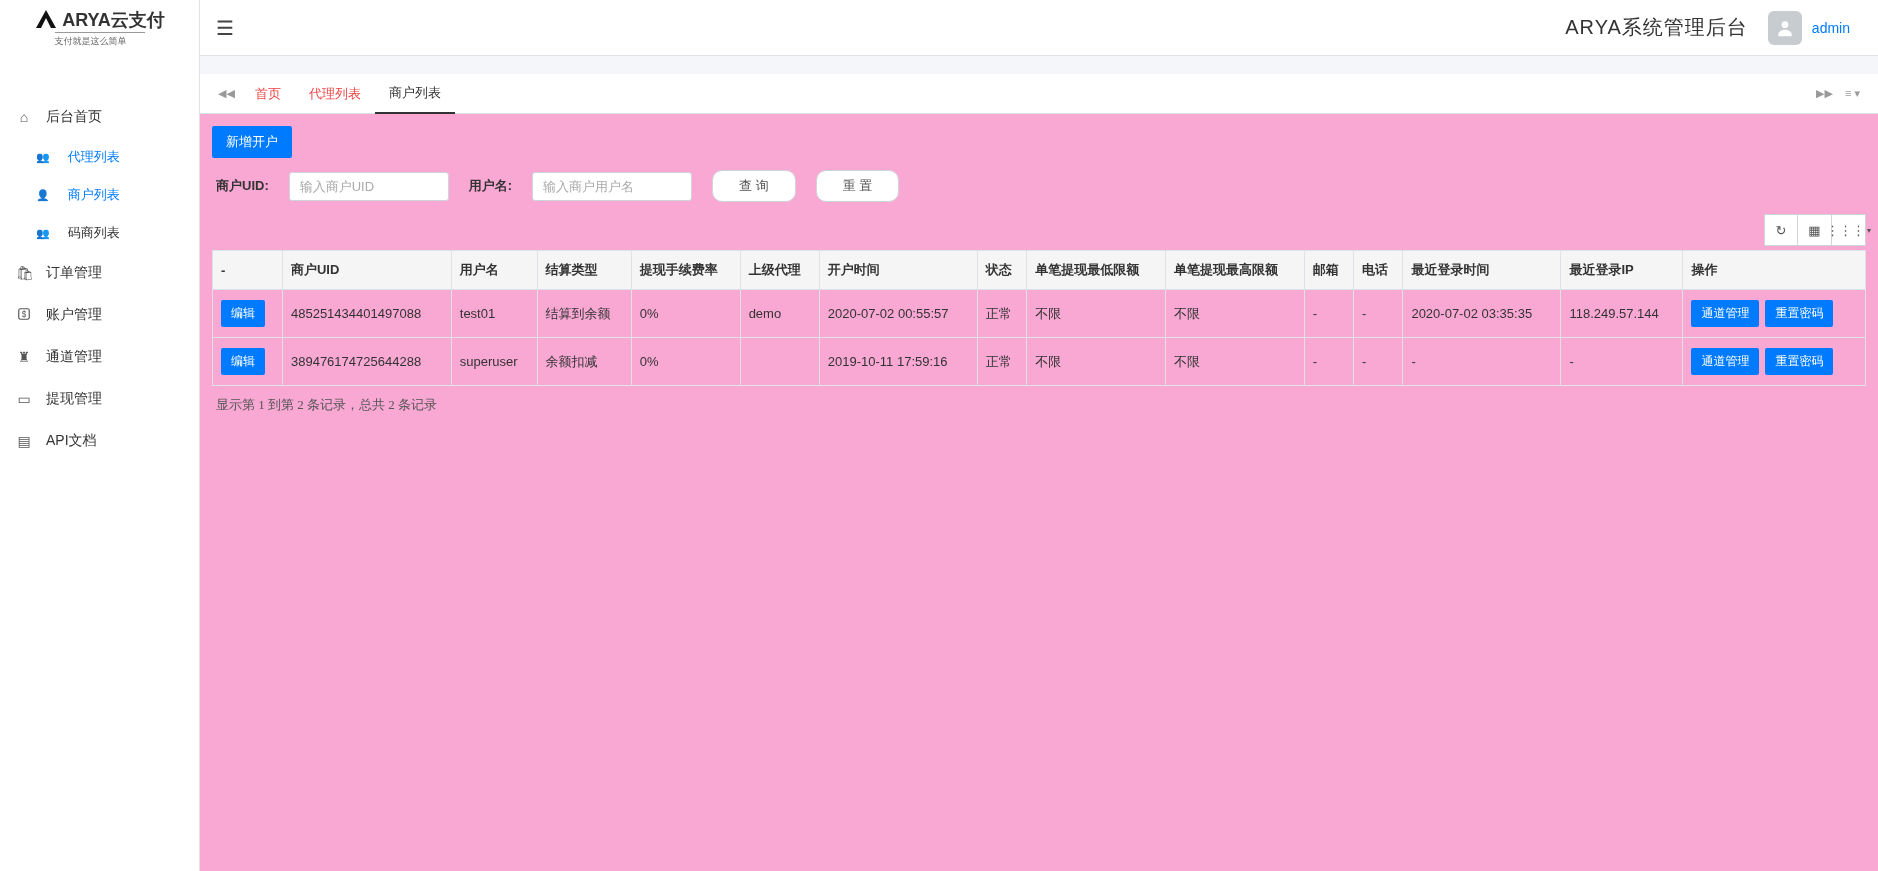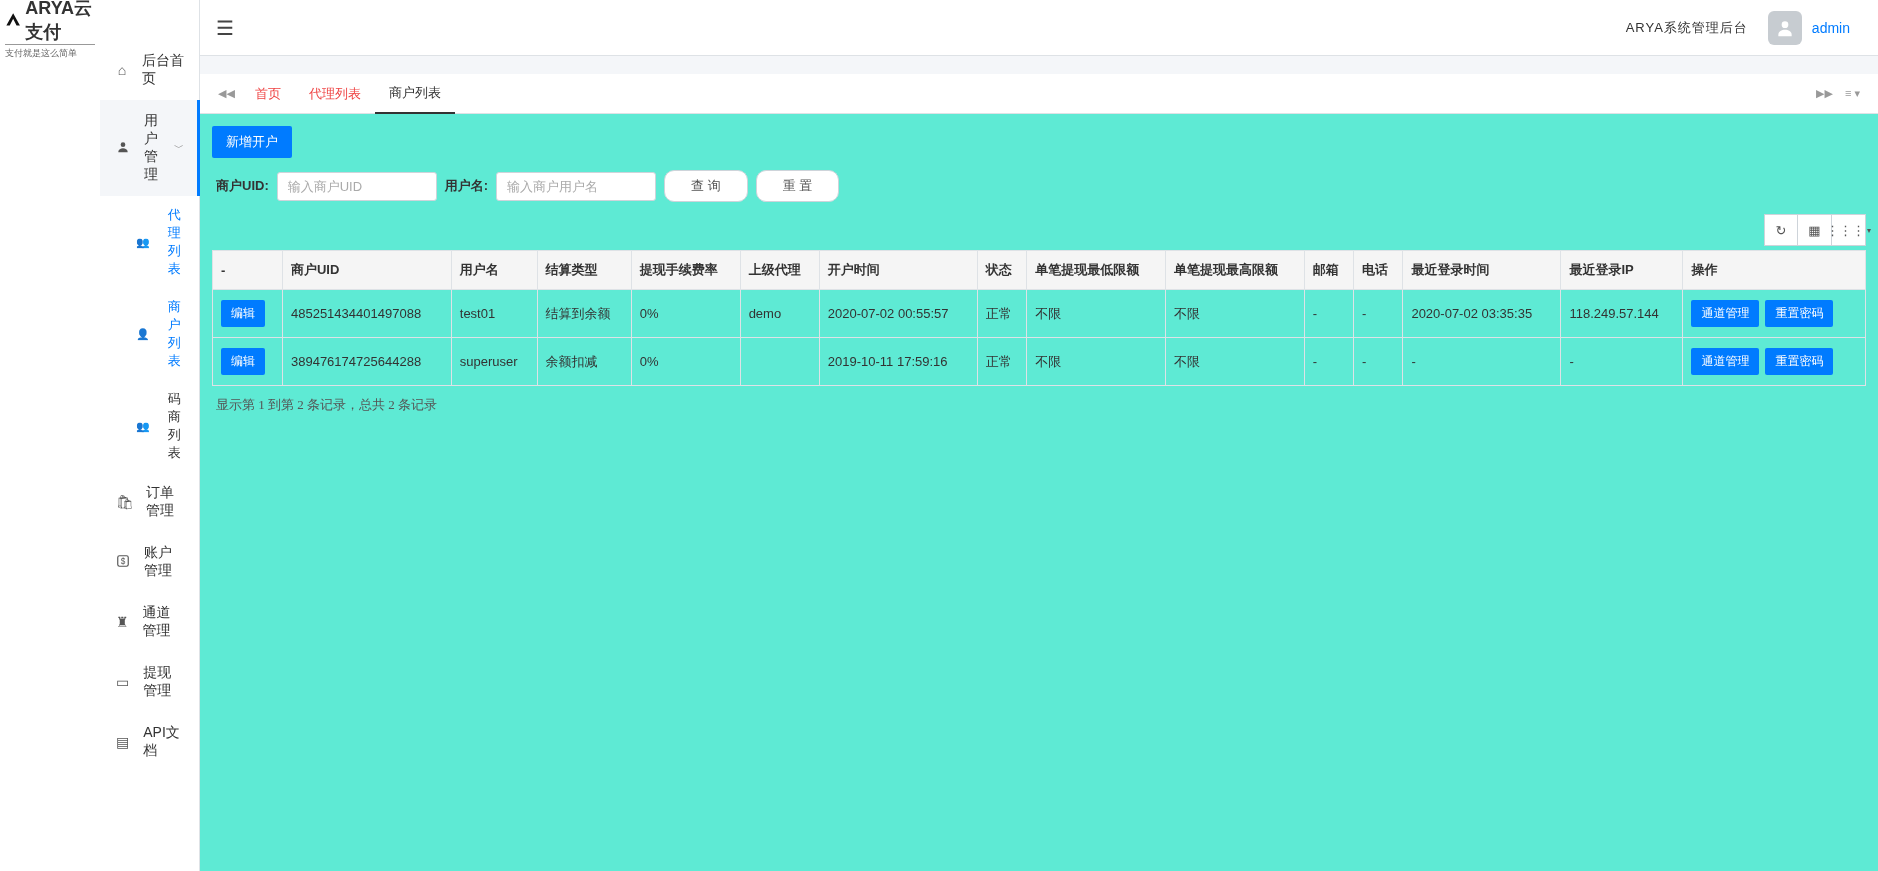--- a/index.html
+++ b/index.html
@@ -1,20 +1,20 @@
 <!DOCTYPE html>
 <html><head>
 <meta charset="utf-8">
 <style>
   * { box-sizing: border-box; margin: 0; padding: 0; }
   body { font-family: "Microsoft YaHei", Arial, sans-serif; font-size: 14px; color: #333; background: #f4f6f9; }
   
   
   .app { display: flex; height: 100vh; }
-  .sidebar { width: 200px; background: #fff; border-right: 1px solid #dee2e6; display: flex; flex-direction: row; }
+  .sidebar { width: 200px; background: #fff; border-right: 1px solid #dee2e6; display: flex; flex-direction: column; }
   .main { flex: 1; display: flex; flex-direction: column; background: #fff; overflow: hidden; }
   
   
   .logo-wrap { height: 56px; display: flex; align-items: center; justify-content: center; padding: 5px; }
   .logo-text { font-weight: bold; font-size: 18px; display: flex; align-items: center; gap: 4px; }
   .logo-svg { width: 24px; height: 24px; }
   .logo-sub { font-size: 9px; color: #666; text-align: left; border-top: 1px solid #999; padding-top: 2px; width: 90px; margin: 0 auto; }
   
   
   .nav { flex: 1; padding-top: 40px; }
@@ -29,44 +29,44 @@
   .nav-sub .sub-icon { font-size: 11px; margin-right: 4px; }
   
   
   .side-footer { padding: 14px 16px; font-size: 13px; border-top: 1px solid #eee; color: #666; line-height: 1.6; }
   .side-footer a { color: #007bff; text-decoration: none; }
   
   
   .topbar { height: 56px; display: flex; align-items: center; padding: 0 16px; border-bottom: 1px solid #dee2e6; background: #fff; }
   .hamburger { cursor: pointer; font-size: 20px; color: #444; }
   .topbar-spacer { flex: 1; }
-  .topbar-title { font-size: 13px; font-weight: 400; color: #333; margin-right: 10px; letter-spacing: 1px; }
+  .topbar-title { font-size: 20px; font-weight: 400; color: #333; margin-right: 10px; letter-spacing: 1px; }
   .avatar { width: 34px; height: 34px; border-radius: 6px; background: #c7ccd1; display: flex; align-items: center; justify-content: center; margin: 0 10px; }
   .avatar svg { width: 20px; height: 20px; fill: #fff; }
   .user-link { color: #007bff; text-decoration: none; margin-right: 12px; }
   
   .gap-strip { height: 18px; background: #f4f6f9; }
   
   
   .tabs-row { display: flex; align-items: center; padding: 0 12px; border-bottom: 1px solid #dee2e6; background: #fff; height: 40px; font-size: 13px; }
   .tabs-row .tab-ctrl { color: #999; cursor: pointer; padding: 0 6px; font-size: 11px; }
   .tabs-row .tab { padding: 10px 14px; cursor: pointer; color: #ef4444; }
   .tabs-row .tab.active { border-bottom: 2px solid #333; color: #333; }
   .tabs-row .tabs-spacer { flex: 1; }
   .tabs-row .tab-right-ctrl { color: #999; cursor: pointer; padding: 0 6px; font-size: 11px; }
   
   
-  .content { padding: 12px; flex: 1; overflow: auto; background: #5eead4; }
+  .content { padding: 12px; flex: 1; overflow: auto; background: #f9a8d4; }
   
   .btn-primary { background: #007bff; color: #fff; border: none; padding: 7px 14px; cursor: pointer; font-size: 13px; border-radius: 2px; }
   .btn-primary.sm { padding: 5px 10px; font-size: 12px; }
   .btn-default { background: #fff; color: #555; border: 1px solid #ced4da; padding: 6px 26px; cursor: pointer; font-size: 13px; border-radius: 10px; }
   
   
-  .search-row { display: flex; align-items: center; gap: 8px; padding: 12px 4px; flex-wrap: wrap; }
+  .search-row { display: flex; align-items: center; gap: 20px; padding: 12px 4px; flex-wrap: wrap; }
   .search-row label { font-weight: bold; font-size: 13px; }
   .search-row input { border: 1px solid #ced4da; padding: 6px 10px; font-size: 13px; width: 160px; border-radius: 3px; }
   .search-row input::placeholder { color: #aaa; }
   
   
   .toolbar-right { display: flex; justify-content: flex-end; gap: 0; margin-bottom: 4px; }
   .toolbar-right .tbtn { border: 1px solid #ced4da; background: #fff; width: 34px; height: 32px; display: flex; align-items: center; justify-content: center; cursor: pointer; font-size: 13px; color: #555; }
   .toolbar-right .tbtn + .tbtn { border-left: none; }
   .toolbar-right .tbtn .caret-sm { font-size: 8px; margin-left: 2px; }
   
@@ -94,30 +94,20 @@
           <span>ARYA云支付</span>
         </div>
         <div class="logo-sub">支付就是这么简单</div>
       </div>
     </div>
 
     <nav class="nav">
       <div class="nav-item">
         <span class="nav-icon">⌂</span>
         <span>后台首页</span>
-      </div>
-      <div class="nav-item active">
-        <span class="nav-icon">
-          <svg width="14" height="14" viewBox="0 0 24 24" fill="#555">
-              <circle cx="12" cy="8" r="4"></circle>
-              <path d="M4 20c0-4 4-6 8-6s8 2 8 6v1H4z"></path>
-            </svg>
-        </span>
-        <span>用户管理</span>
-        <span class="caret">﹀</span>
       </div>
       <div class="nav-sub">
         <div class="nav-item">
           <span class="sub-icon">👥</span>
           <span>代理列表</span>
         </div>
         <div class="nav-item">
           <span class="sub-icon">👤</span>
           <span>商户列表</span>
         </div>

